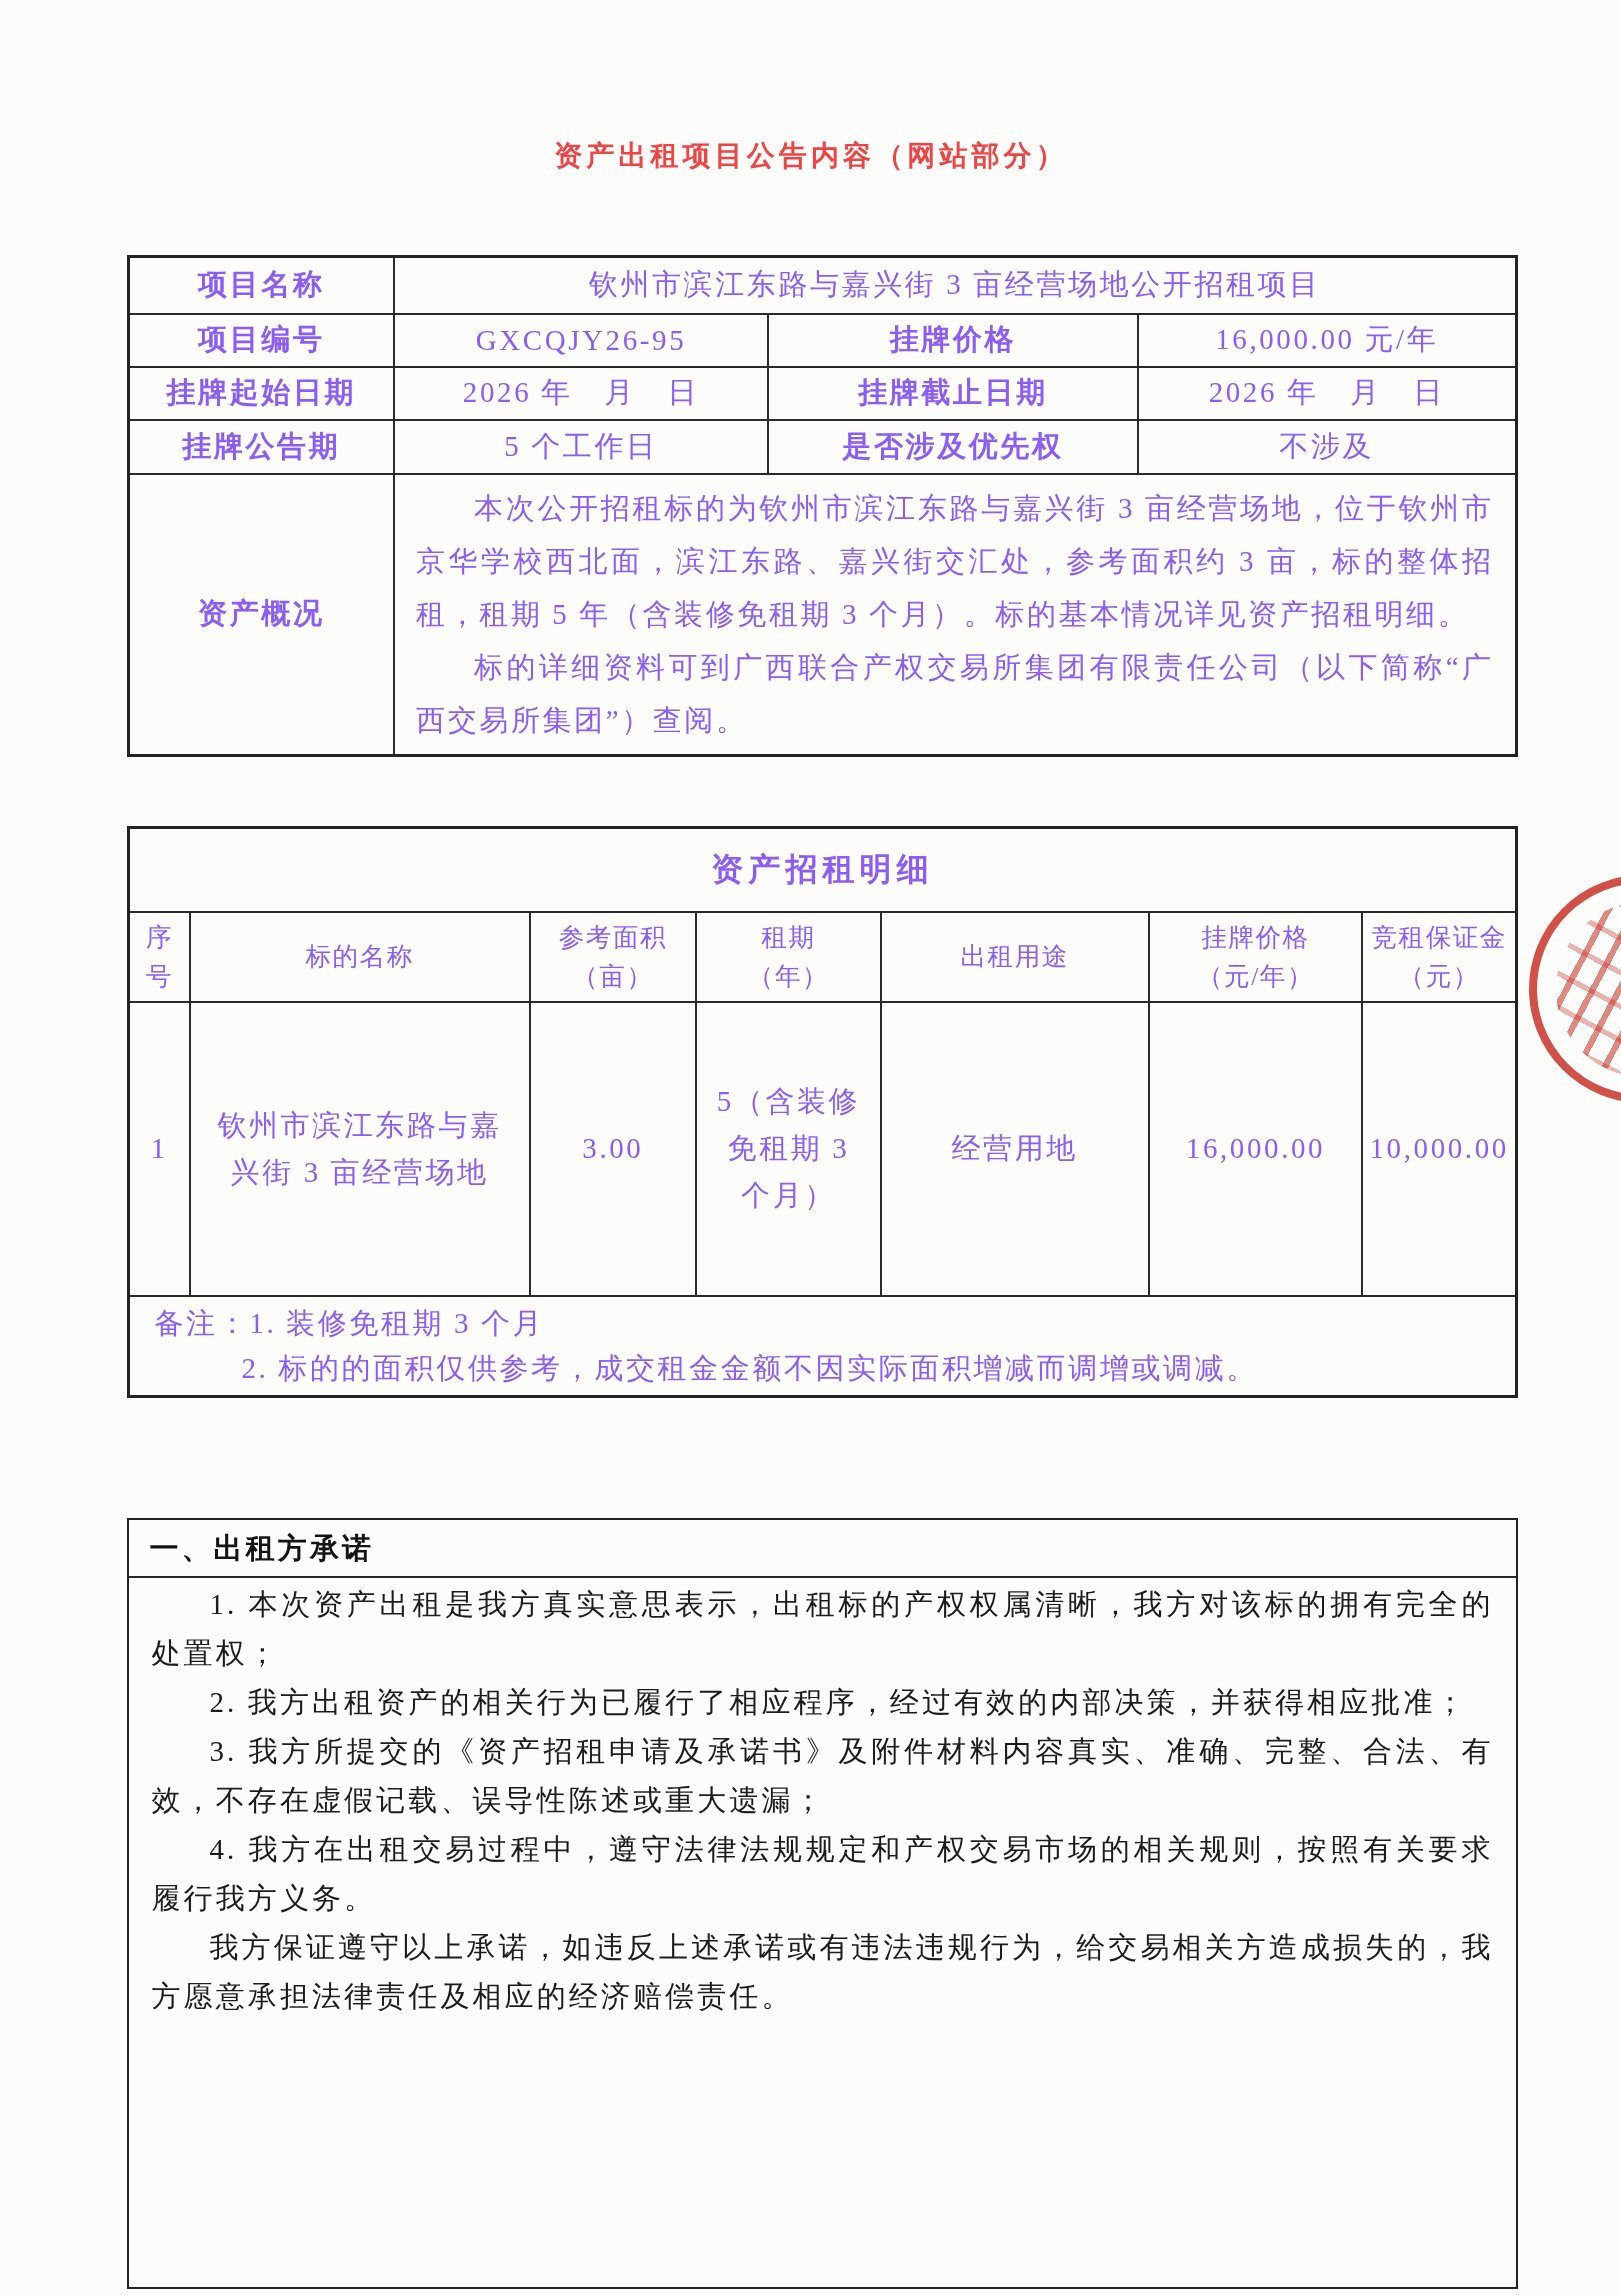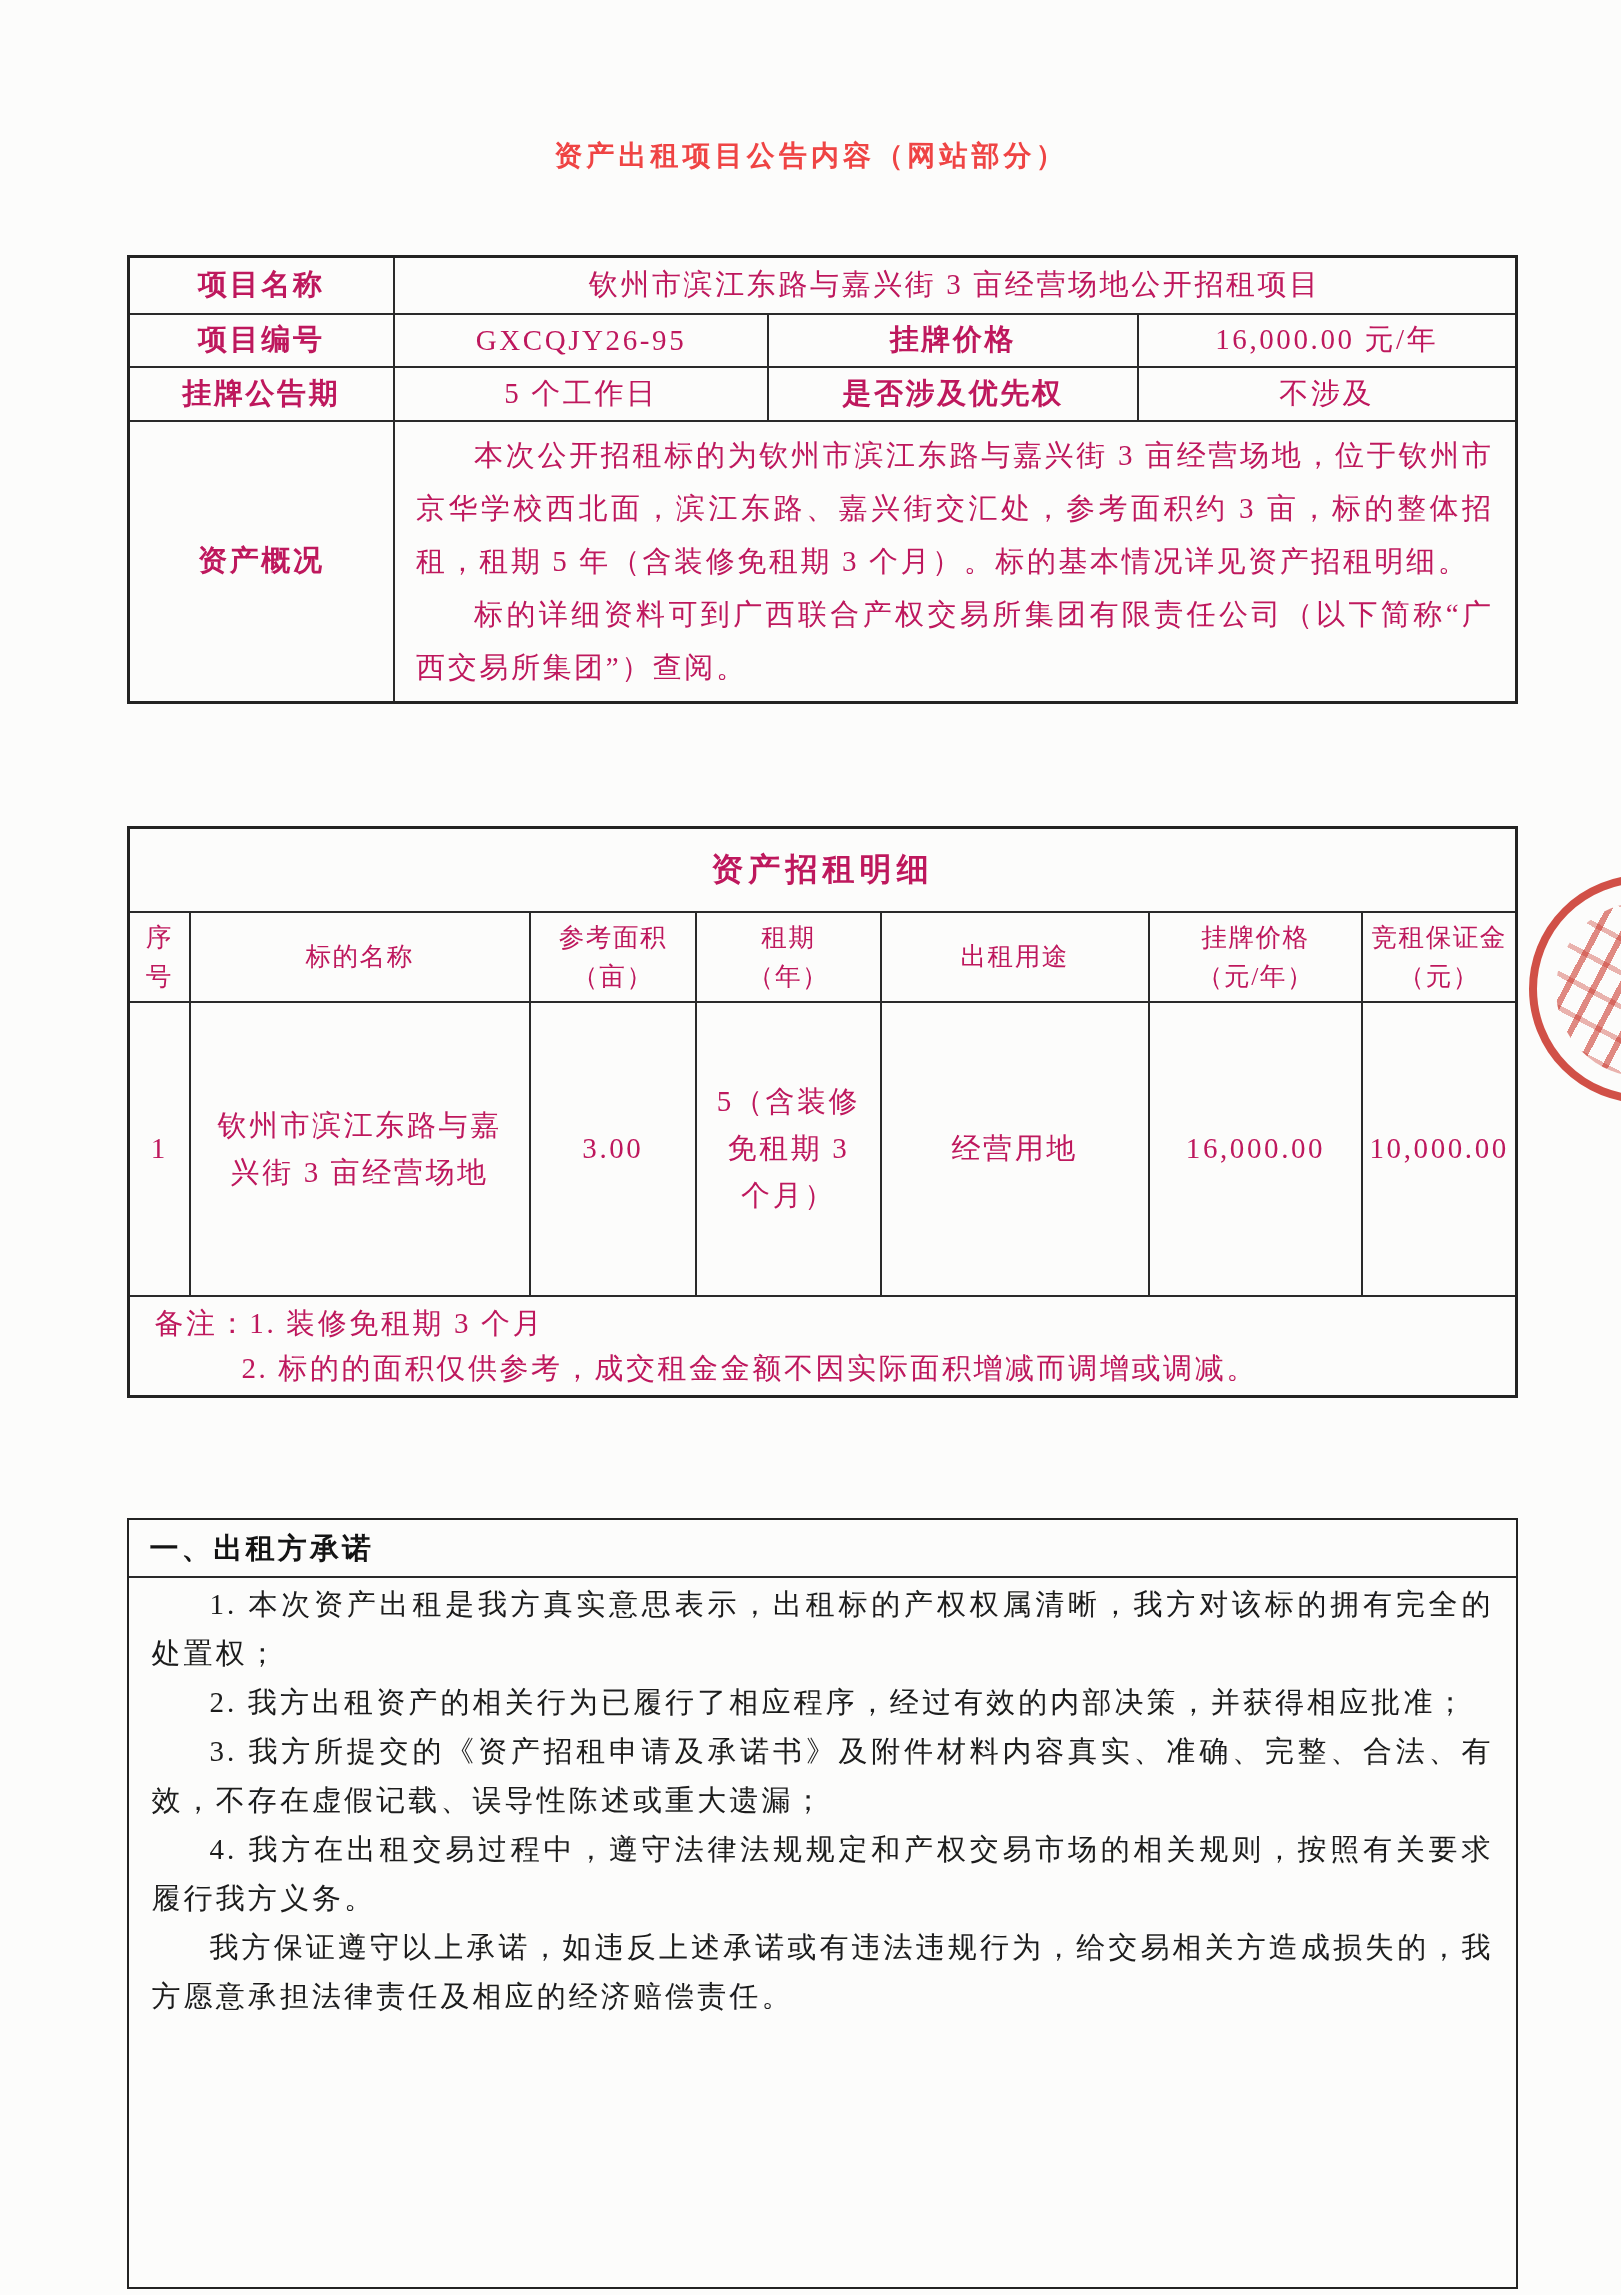--- a/index.html
+++ b/index.html
@@ -19,21 +19,21 @@
     width:100%;
     text-align:center;
     font-size:28px;
     font-weight:bold;
     letter-spacing:4.1px;
     color:#ef4444;
   }
   table{border-collapse:collapse;table-layout:fixed;}
   td{border:2px solid #2a2a2a;vertical-align:middle;}
   .tbl{position:absolute;left:127px;width:1391px;border:3.1px solid #232323;}
-  .tbl td{font-size:29px;letter-spacing:2.6px;text-align:center;color:#be185d;margin-left:34px;}
+  .tbl td{font-size:29px;letter-spacing:2.6px;text-align:center;color:#8b5cf6;margin-left:34px;}
   .lbl{font-weight:bold;color:#141414;}
   
   #info-table{top:255px;}
   #info-table .r1{height:57px;}
   #info-table .r2{height:53px;}
   #info-table .r3{height:53px;}
   #info-table .r4{height:54px;}
   #info-table .r5{height:273px;}
   .overview-cell{
     text-align:justify !important;
@@ -125,20 +125,26 @@
         <tr class="r1">
       <td class="lbl">项目名称</td>
       <td colspan="3">钦州市滨江东路与嘉兴街 3 亩经营场地公开招租项目</td>
     </tr>
     <tr class="r2">
       <td class="lbl">项目编号</td>
       <td>GXCQJY26-95</td>
       <td class="lbl">挂牌价格</td>
       <td>16,000.00 元/年</td>
     </tr>
+    <tr class="r3">
+      <td class="lbl">挂牌起始日期</td>
+      <td>2026 年　月　日</td>
+      <td class="lbl">挂牌截止日期</td>
+      <td>2026 年　月　日</td>
+    </tr>
     <tr class="r4">
       <td class="lbl">挂牌公告期</td>
       <td>5 个工作日</td>
       <td class="lbl">是否涉及优先权</td>
       <td>不涉及</td>
     </tr>
     <tr class="r5">
       <td class="lbl">资产概况</td>
       <td colspan="3" class="overview-cell">
         <p>本次公开招租标的为钦州市滨江东路与嘉兴街 3 亩经营场地，位于钦州市京华学校西北面，滨江东路、嘉兴街交汇处，参考面积约 3 亩，标的整体招租，租期 5 年（含装修免租期 3 个月）。标的基本情况详见资产招租明细。</p>

